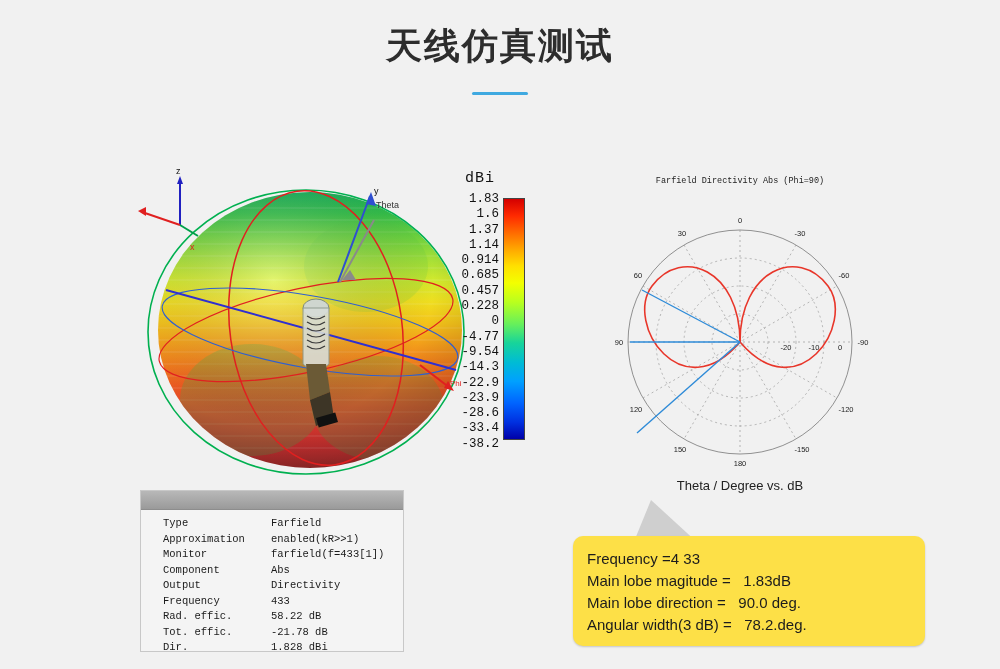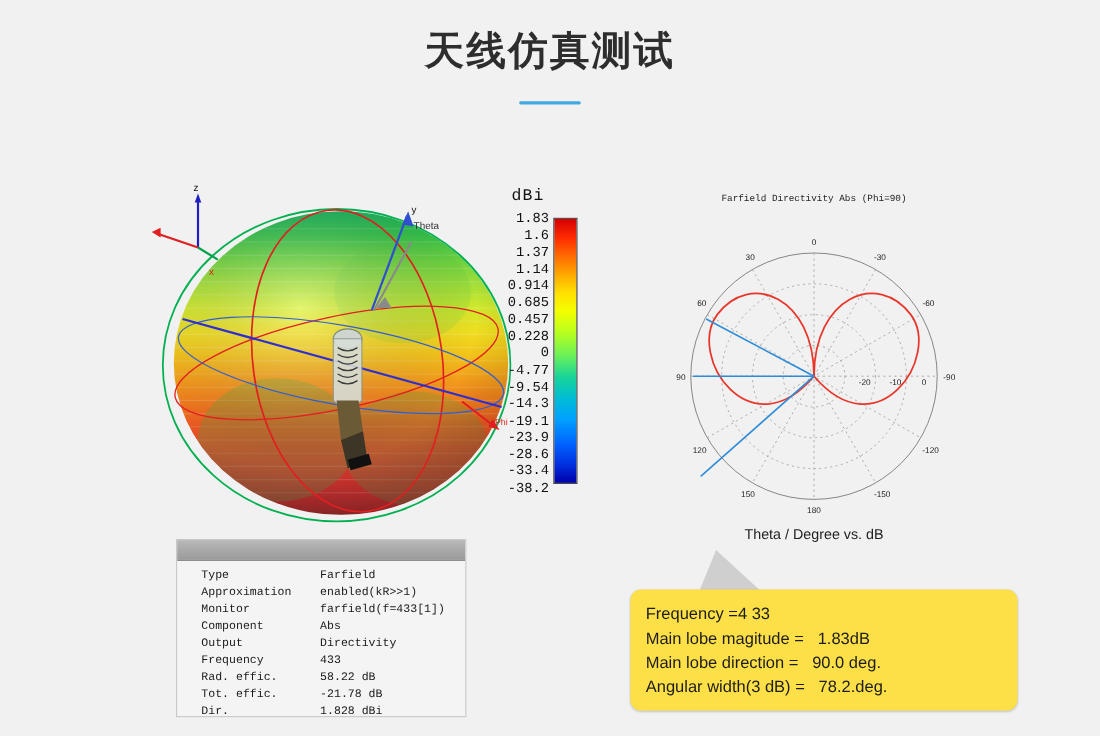--- a/index.html
+++ b/index.html
@@ -61,21 +61,21 @@
     position:absolute;top:-14px;left:0;width:300px;text-align:center;
     font-size:8.5px;color:#222;font-family:Liberation Mono, monospace;
   }
   .polar-foot{
     position:absolute;top:288px;left:0;width:300px;text-align:center;
     font-size:13px;color:#222;
   }
 
   
   .ptable{
-    position:absolute;left:160px;top:490px;width:262px;height:160px;
+    position:absolute;left:140px;top:490px;width:262px;height:160px;
     background:#f4f4f4;border:1px solid #c8c8c8;
     font-family:"Liberation Mono", monospace;
     font-size:10.5px;color:#1a1a1a;
     overflow:hidden;
   }
   .ptable-head{
     height:18px;
     background:linear-gradient(to bottom,#b8b8b8,#9a9a9a);
     border-bottom:1px solid #8d8d8d;
   }
@@ -231,21 +231,21 @@
       <div>1.37</div>
       <div>1.14</div>
       <div>0.914</div>
       <div>0.685</div>
       <div>0.457</div>
       <div>0.228</div>
       <div>0</div>
       <div>-4.77</div>
       <div>-9.54</div>
       <div>-14.3</div>
-      <div>-19.1</div>
+      <div>-22.9</div>
       <div>-23.9</div>
       <div>-28.6</div>
       <div>-33.4</div>
       <div>-38.2</div>
     </div>
   </div>
 
   <div class="polar">
     <div class="polar-title">Farfield Directivity Abs (Phi=90)</div>
     <div class="polar-foot">Theta / Degree vs. dB</div>

